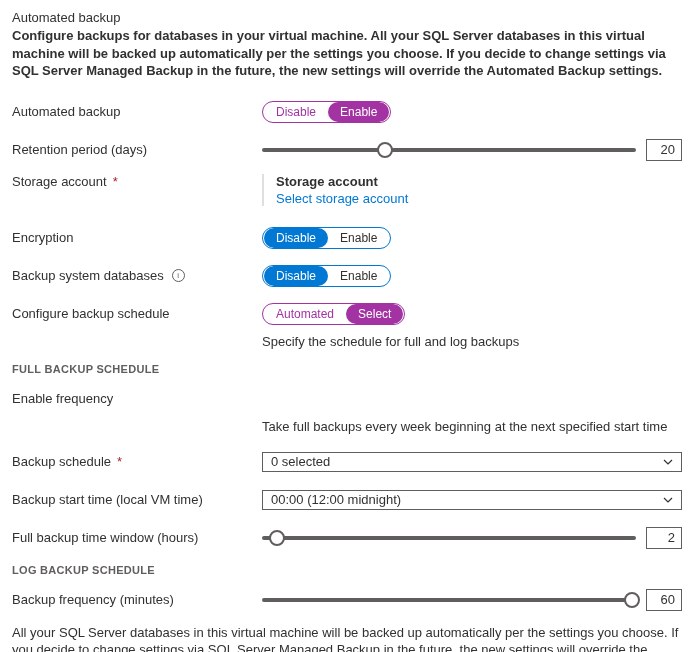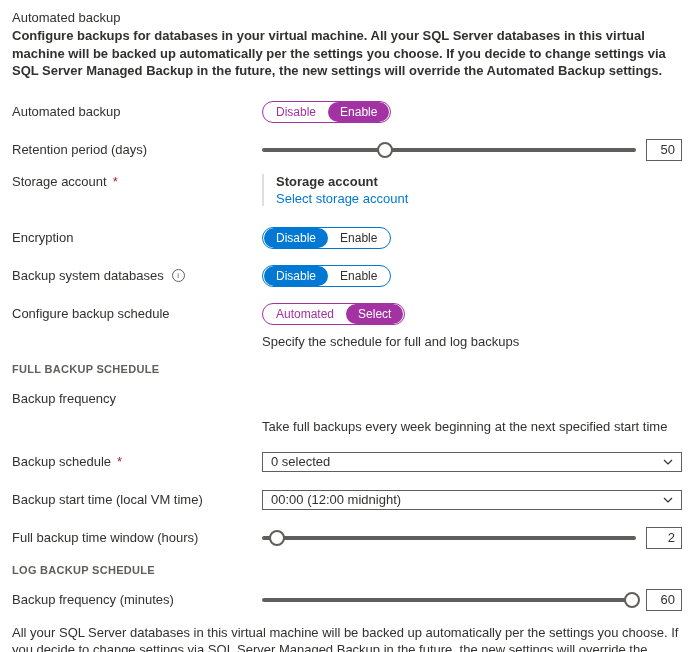--- a/index.html
+++ b/index.html
@@ -87,21 +87,21 @@
 </div>
 
 <div class="row">
   <div class="label-col">Retention period (days)</div>
   <div class="control-col">
     <div class="slider-wrap">
       <div class="slider">
         <div class="slider-track"></div>
         <div class="slider-thumb" style="left:33%;"></div>
       </div>
-      <div class="slider-val">50</div>
+      <div class="slider-val">20</div>
     </div>
   </div>
 </div>
 
 <div class="row tall">
   <div class="label-col">
     <span>Storage account</span>
       <span class="req">*</span>
   </div>
   <div class="control-col">
@@ -144,21 +144,21 @@
     </div>
   </div>
 </div>
 <div class="sub-block">
   <div class="helper">Specify the schedule for full and log backups</div>
 </div>
 
 <div class="section-h">FULL BACKUP SCHEDULE</div>
 
 <div class="row">
-  <div class="label-col">Backup frequency</div>
+  <div class="label-col">Enable frequency</div>
 </div>
 <div class="sub-block">
   <div class="helper">Take full backups every week beginning at the next specified start time</div>
 </div>
 
 <div class="row">
   <div class="label-col">
     <span>Backup schedule</span>
       <span class="req">*</span>
   </div>

